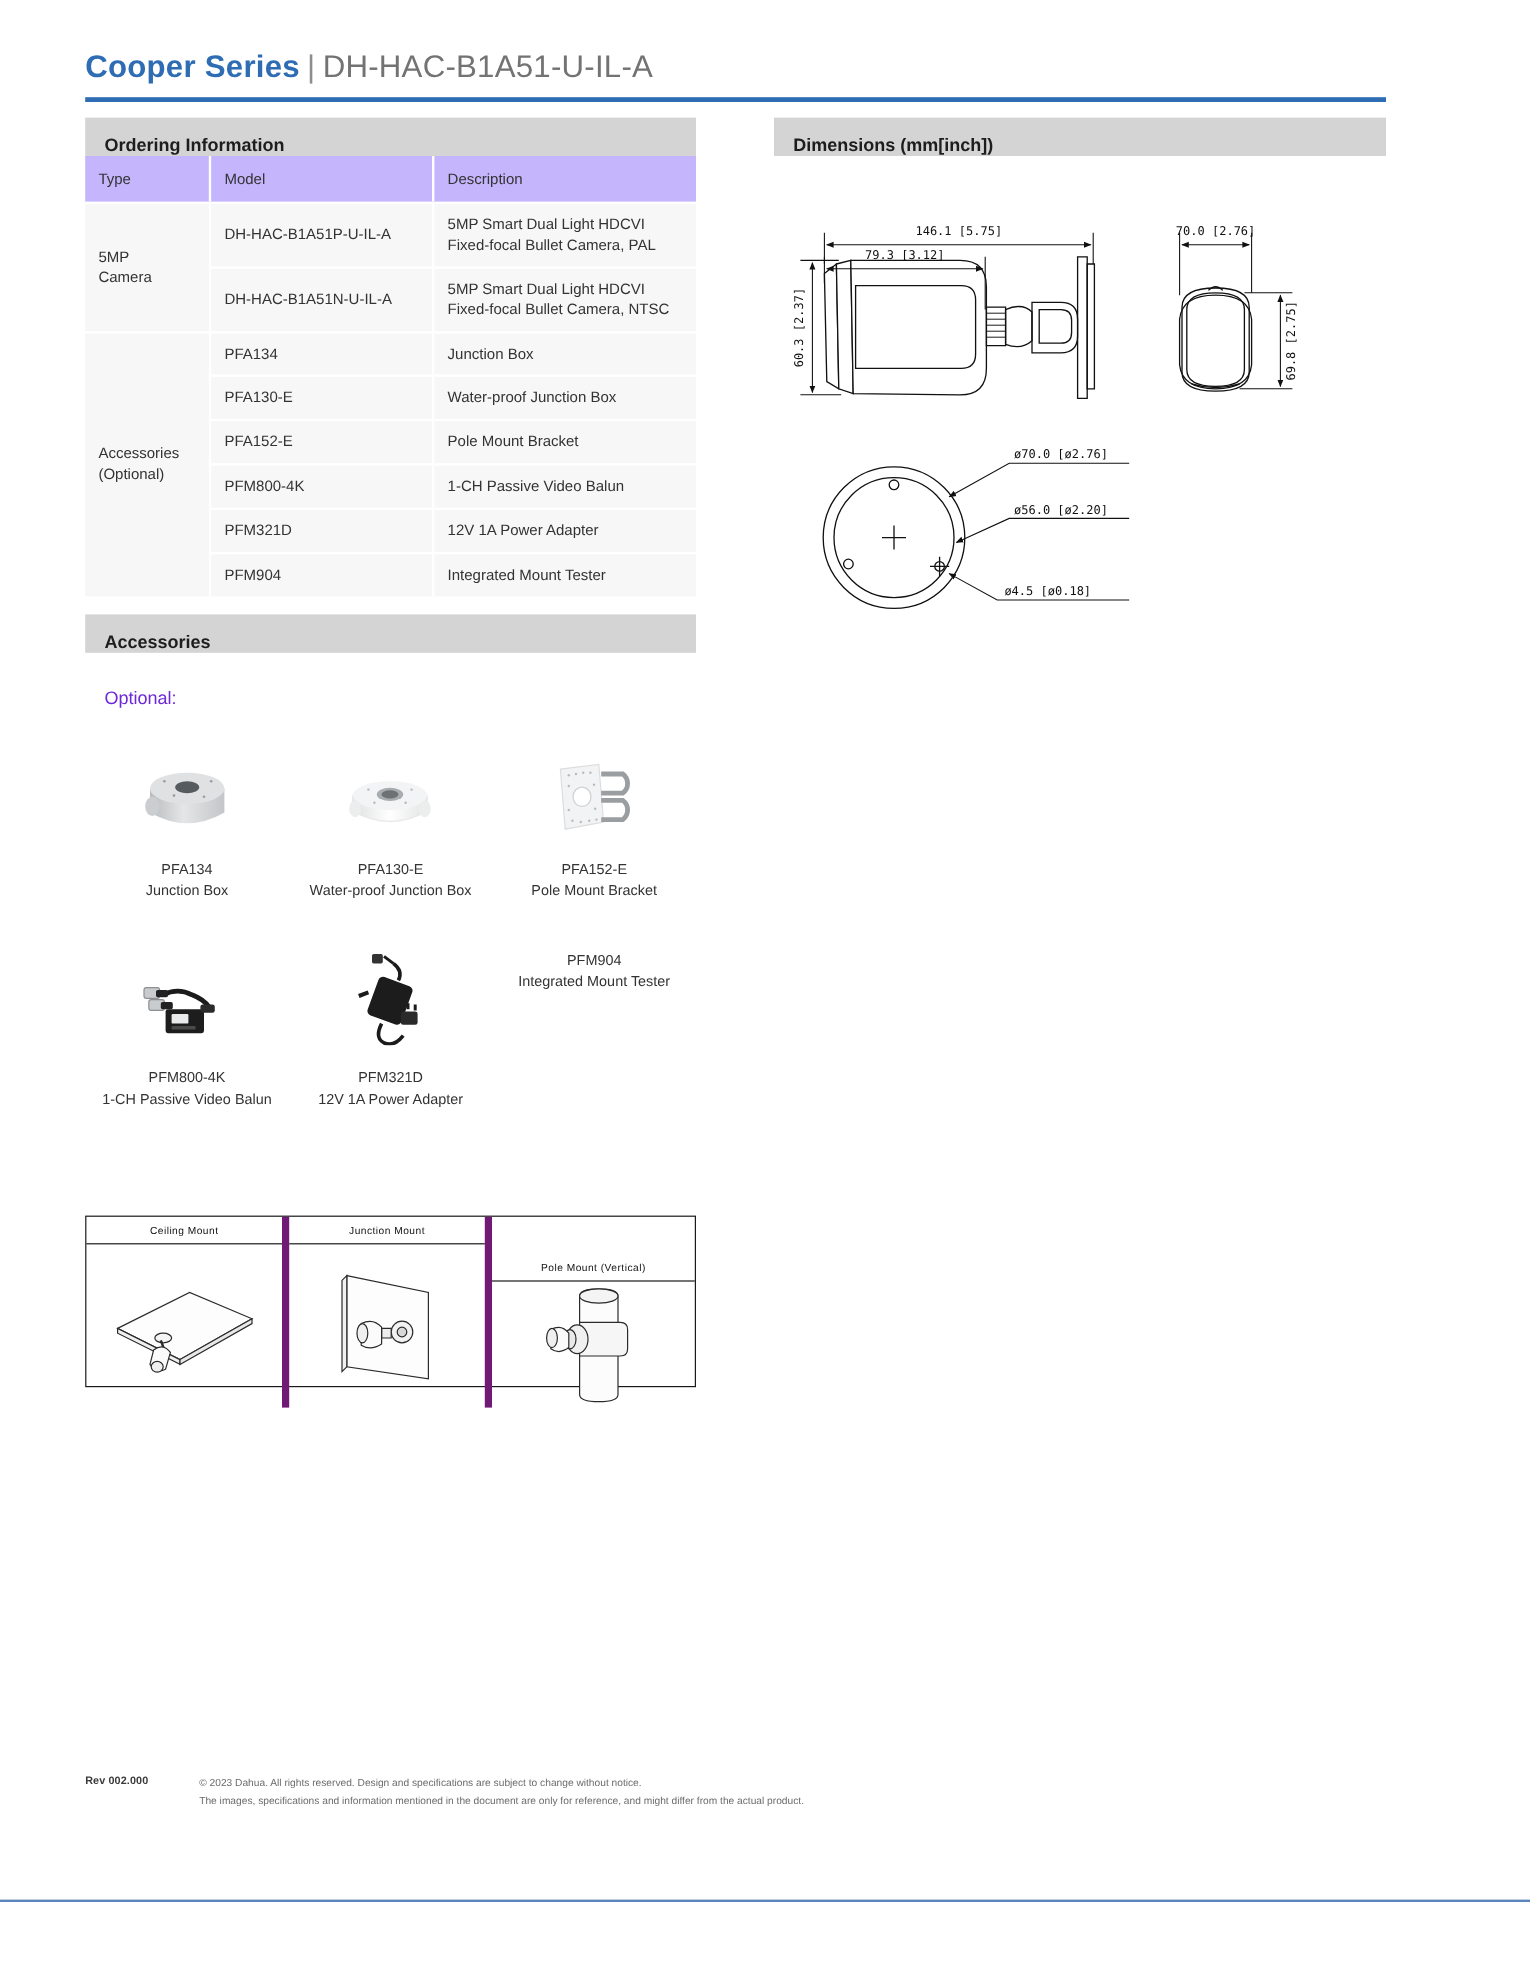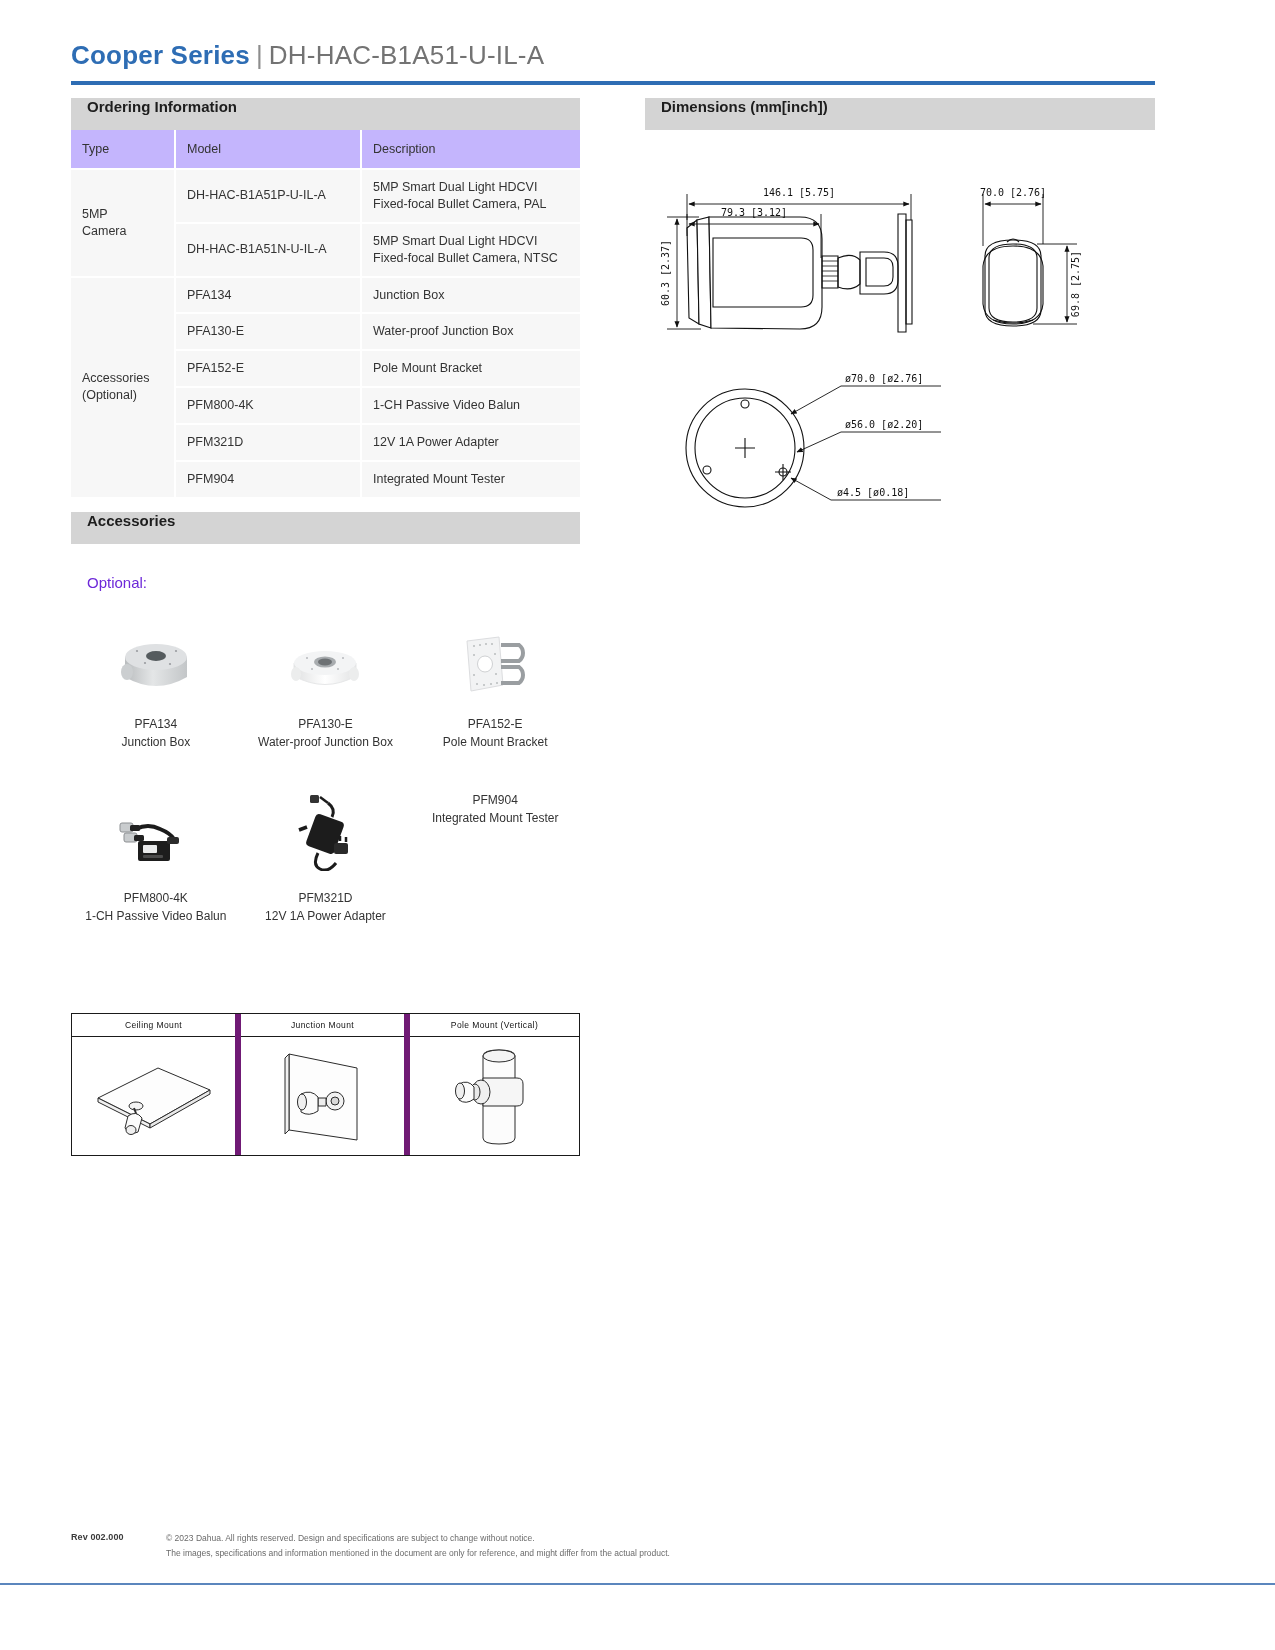--- a/index.html
+++ b/index.html
@@ -52,21 +52,21 @@
     height: 4px;
     background: #2e6db4;
     width: 1084px;
   }
 
   
   .section-bar {
     background: #d4d4d4;
     height: 32px;
     display: flex;
-    align-items: flex-start;
+    align-items: flex-end;
     padding-left: 16px;
     font-size: 15px;
     font-weight: 700;
     color: #1d1d1d;
     box-sizing: border-box;
   }
 
   
   .col-left {
     position: absolute;
@@ -149,21 +149,21 @@
     box-sizing: border-box;
     display: grid;
     grid-template-columns: 1fr 1fr 1fr;
   }
   .mount-col {
     border-right: 6px solid #701a75;
     display: flex;
     flex-direction: column;
     box-sizing: border-box;
   }
-  .mount-col:last-child { border-right: none; }
+  .mount-col:last-child { border-right: none; margin-top: 31px; }
   .mount-head {
     height: 22px;
     border-bottom: 1px solid #1a1a1a;
     display: flex;
     align-items: center;
     justify-content: center;
     font-size: 8.5px;
     letter-spacing: .4px;
     color: #111;
   }
@@ -185,21 +185,21 @@
     margin-top: 22px;
     position: relative;
     width: 510px;
     height: 420px;
   }
 
   
   .footer {
     position: absolute;
     left: 71px;
-    top: 1531px;
+    top: 1478px;
     width: 1084px;
     display: flex;
     align-items: flex-start;
   }
   .rev {
     font-size: 9px;
     font-weight: 700;
     color: #3a3a3a;
     width: 95px;
     padding-top: 1px;

